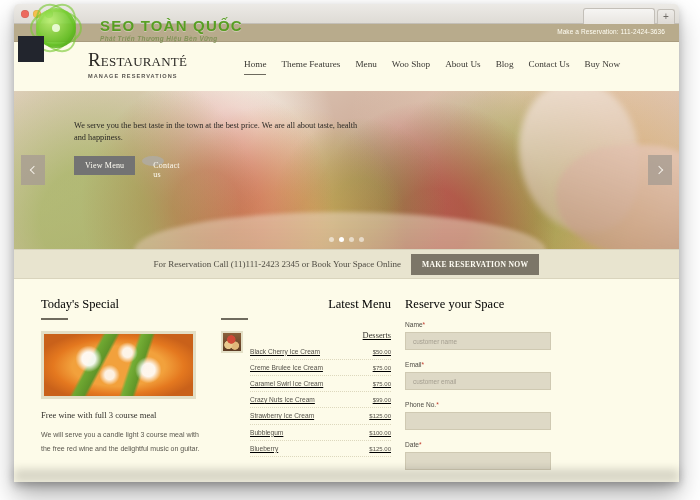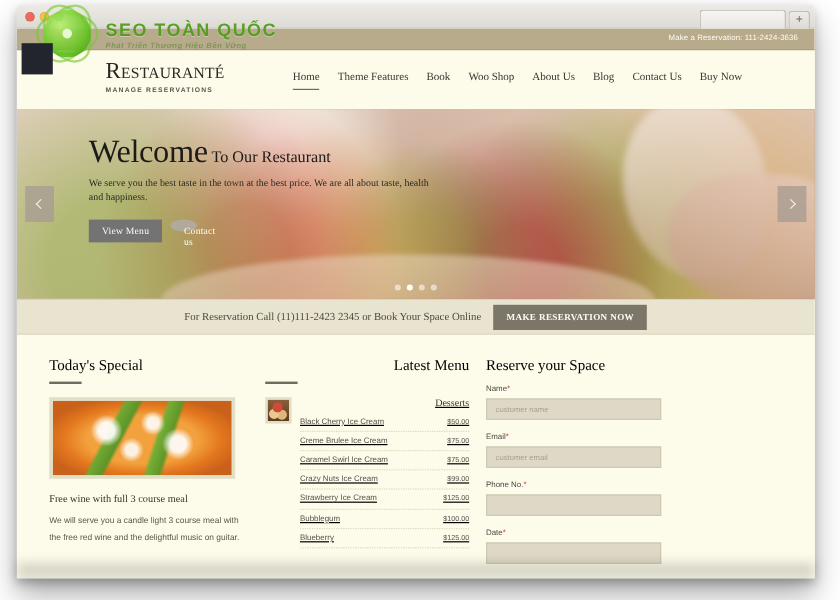--- a/index.html
+++ b/index.html
@@ -318,21 +318,21 @@
     padding: 0 7px;
     margin-bottom: 11px;
     font-family: "Liberation Sans", sans-serif;
   }
   .form-input::placeholder { color: #a49e90; }
 
   
   .watermark {
     position: absolute; left: 30px; top: 2px;
     z-index: 50; pointer-events: none;
-    display: flex; align-items: center; gap: 6px;
+    display: flex; align-items: center; gap: 18px;
   }
   .wm-mark { position: relative; width: 52px; height: 52px; }
   .wm-ball {
     position: absolute; left: 6px; top: 6px;
     width: 40px; height: 40px; border-radius: 50%;
     background: radial-gradient(circle at 36% 32%, #b7ef6a, #62c21f 62%, #3d8c11);
     opacity: .88;
   }
   .wm-ring {
     position: absolute; left: 0; top: 8px;
@@ -396,40 +396,37 @@
       </div>
 
       <div class="site-header">
         <div class="brand">
           <div class="brand-name">Restauranté</div>
           <div class="brand-tag">MANAGE RESERVATIONS</div>
         </div>
         <nav class="mainnav">
           <span class="nav-item active">Home</span>
           <span class="nav-item">Theme Features</span>
-          <span class="nav-item">Book</span>
+          <span class="nav-item">Menu</span>
           <span class="nav-item">Woo Shop</span>
           <span class="nav-item">About Us</span>
           <span class="nav-item">Blog</span>
           <span class="nav-item">Contact Us</span>
           <span class="nav-item">Buy Now</span>
         </nav>
       </div>
 
       <div class="hero">
         <div class="hero-photo">
           <div class="hero-fork"></div>
           <div class="hero-hand"></div>
           <div class="hero-plate"></div>
         </div>
 
         <div class="hero-copy">
-          <div class="hero-title">
-            <span class="big">Welcome</span><span class="small">To Our Restaurant</span>
-          </div>
           <div class="hero-sub">We serve you the best taste in the town at the best price. We are all about taste, health and happiness.</div>
           <div class="hero-btns">
             <span class="hbtn dark">View Menu</span>
             <span class="hbtn light">Contact us</span>
           </div>
         </div>
 
         <div class="hero-arrow left">
             <span></span>
           </div>

